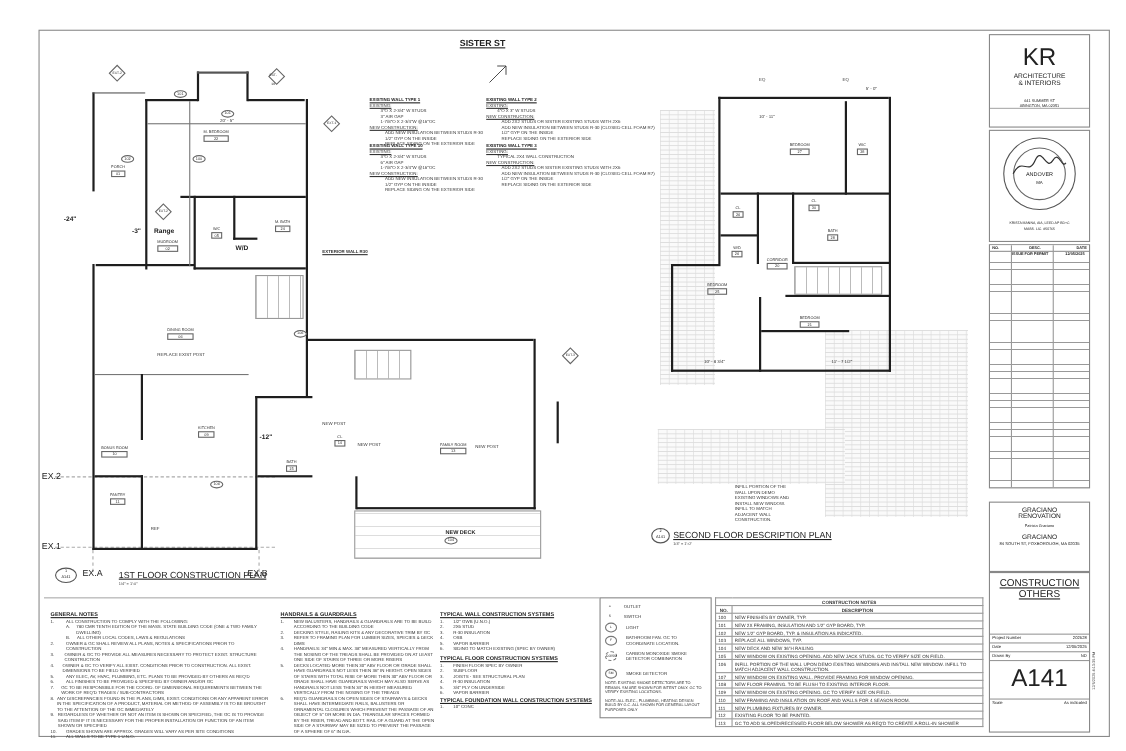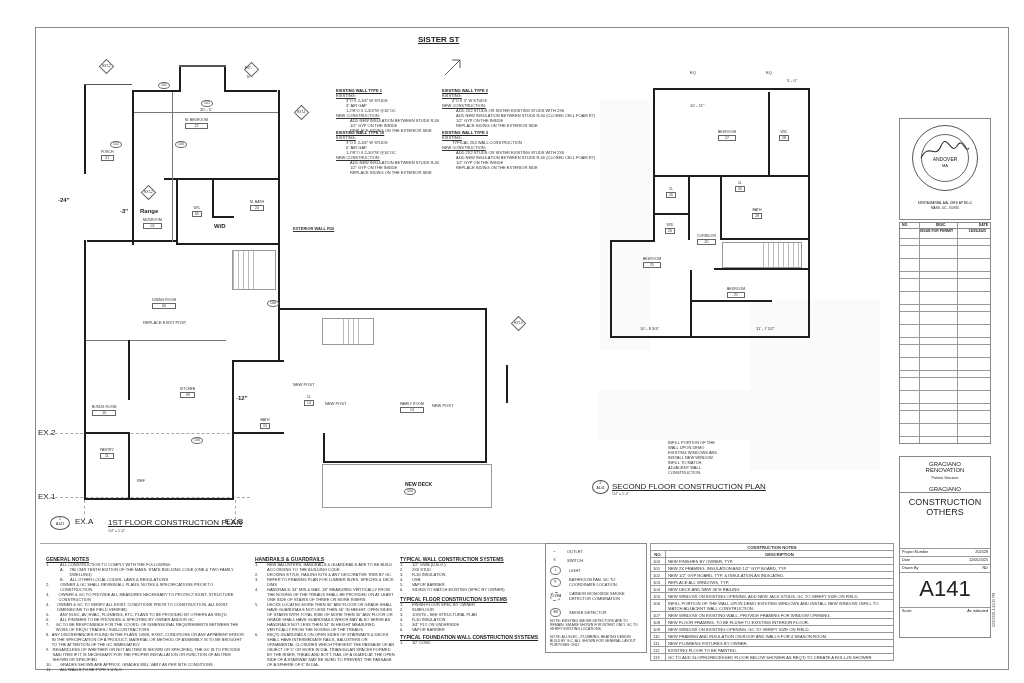--- a/index.html
+++ b/index.html
@@ -228,21 +228,21 @@
   <div class="abs t" style="left:690px;top:103px;">10' - 11"</div>
   <div class="abs t" style="left:690px;top:70px;">EQ</div>
   <div class="abs t" style="left:766px;top:70px;">EQ</div>
   <div class="abs t" style="left:787px;top:78px;">5' - 0"</div>
   <div class="abs t" style="left:640px;top:326px;">10' - 8 3/4"</div>
   <div class="abs t" style="left:756px;top:326px;">11' - 7 1/2"</div>
 
   <div class="abs t" style="left:668px;top:440px;white-space:normal;width:50px;">INFILL PORTION OF THE WALL UPON DEMO EXISTING WINDOWS AND INSTALL NEW WINDOW. INFILL TO MATCH ADJACENT WALL CONSTRUCTION.</div>
 
   <div class="abs" style="left:592px;top:480px;width:15px;height:12px;border:0.6px solid #555;border-radius:50%;font-size:3.5px;text-align:center;line-height:5px;"><span>2</span><br><span>A141</span></div>
-  <div class="abs plan-title" style="left:612px;top:482px;">SECOND FLOOR CONSTRUCTION PLAN</div>
+  <div class="abs plan-title" style="left:612px;top:482px;">SECOND FLOOR DESCRIPTION PLAN</div>
   <div class="abs scale" style="left:612px;top:492px;">1/4" = 1'-0"</div>
 </div>
 
 <div class="abs" style="left:40px;top:543px;width:505px;border-top:0.7px solid #aaa;"></div>
 
 <div class="abs" style="left:46px;top:556px;width:200px;">
   <div class="hdr">GENERAL NOTES</div>
   <div class="t" style="white-space:normal;">
     <div style="display:flex;">
         <span style="width:14px;">1.</span>
@@ -439,20 +439,28 @@
         <td>EXISTING FLOOR TO BE PAINTED.</td>
       </tr>
   <tr>
         <td>113</td>
         <td>GC TO ADD SLOPED/RECESSED FLOOR BELOW SHOWER AS REQ'D TO CREATE A ROLL-IN SHOWER</td>
       </tr>
 </tbody>
   </table>
 
 <div class="titleblock">
+  <div class="tb-box" style="top:4px;width:90px;height:83px;">
+    <div style="text-align:center;font-size:22px;margin-top:9px;line-height:22px;">KR</div>
+    <div style="text-align:center;font-size:6px;margin-top:4px;">ARCHITECTURE</div>
+    <div style="text-align:center;font-size:6px;">&amp; INTERIORS</div>
+    <div style="position:absolute;left:0;right:0;top:66px;border-top:0.6px solid #aaa;"></div>
+    <div style="text-align:center;font-size:3.5px;margin-top:11px;">641 SUMMER ST</div>
+    <div style="text-align:center;font-size:3.5px;">ABINGTON, MA 02351</div>
+  </div>
   <div class="tb-box" style="top:91px;width:90px;height:100px;">
     <div style="position:absolute;left:12px;top:6px;width:64px;height:64px;border:1.5px solid #555;border-radius:50%;">
       <div style="position:absolute;left:8px;top:8px;width:46px;height:46px;border:0.8px solid #666;border-radius:50%;"></div>
       <div style="position:absolute;left:0;right:0;top:30px;text-align:center;font-size:5px;">ANDOVER</div>
       <div style="position:absolute;left:0;right:0;top:37px;text-align:center;font-size:4px;">MA</div>
       <svg style="position:absolute;left:6px;top:14px" width="52" height="22">
           <path d="M2 18 C10 2, 16 20, 22 6 S 32 16, 38 6 S 46 14, 50 8" fill="none" stroke="#333" stroke-width="1.1"></path>
         </svg>
     </div>
     <div style="position:absolute;left:0;right:0;top:82px;text-align:center;font-size:3.2px;">KRISTA MANNA, AIA, LEED AP BD+C</div>
@@ -472,21 +480,21 @@
     <div style="position:absolute;left:19px;top:0;bottom:0;border-left:0.5px solid #999;"></div>
     <div style="position:absolute;left:57px;top:0;bottom:0;border-left:0.5px solid #999;"></div>
   </div>
   <div class="tb-box" style="top:429px;width:90px;height:62px;">
     <div style="text-align:center;font-size:6px;margin-top:4px;">GRACIANO</div>
     <div style="text-align:center;font-size:6px;">RENOVATION</div>
     <div style="text-align:center;font-size:3.5px;margin-top:3px;">Patricia Graciano</div>
     <div style="text-align:center;font-size:6px;margin-top:6px;">GRACIANO</div>
     <div style="text-align:center;font-size:3.8px;padding:0 3px;">84 SOUTH ST, FOXBOROUGH, MA 02035</div>
   </div>
-  <div class="tb-box" style="top:465px;width:90px;height:144px;">
+  <div class="tb-box" style="top:493px;width:90px;height:144px;text-decoration:underline;">
     <div style="text-align:center;font-size:9px;margin-top:4px;line-height:10px;">CONSTRUCTION</div>
     <div style="text-align:center;font-size:9px;line-height:10px;">OTHERS</div>
     <div style="position:absolute;top:55px;left:0;right:0;display:flex;justify-content:space-between;font-size:3.8px;padding:0 2px;border-top:0.6px solid #999;line-height:7px;">
         <span>Project Number</span>
         <span>202528</span>
       </div>
     <div style="position:absolute;top:63px;left:0;right:0;display:flex;justify-content:space-between;font-size:3.8px;padding:0 2px;border-top:0.6px solid #999;line-height:7px;">
         <span>Date</span>
         <span>12/05/2025</span>
       </div>

